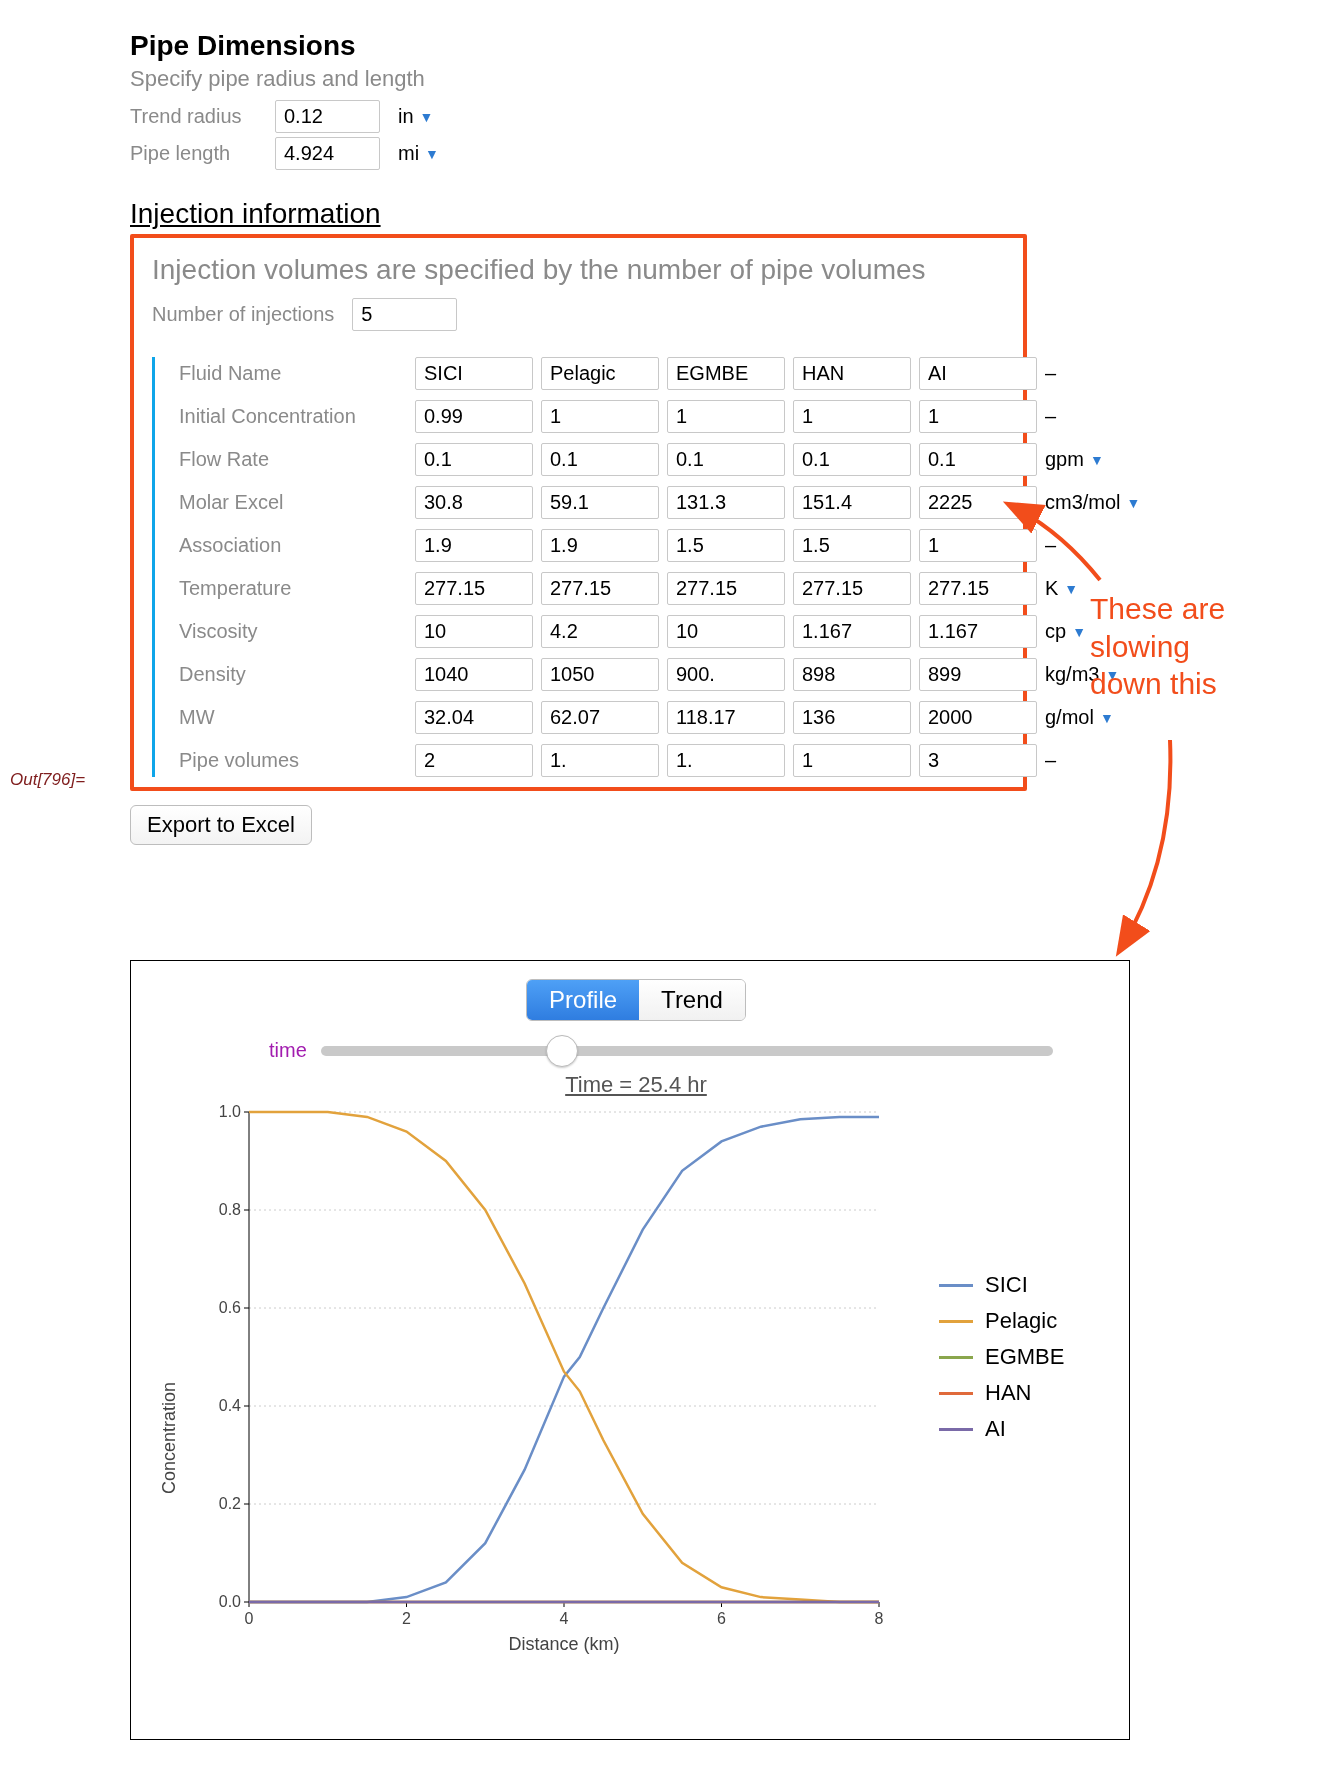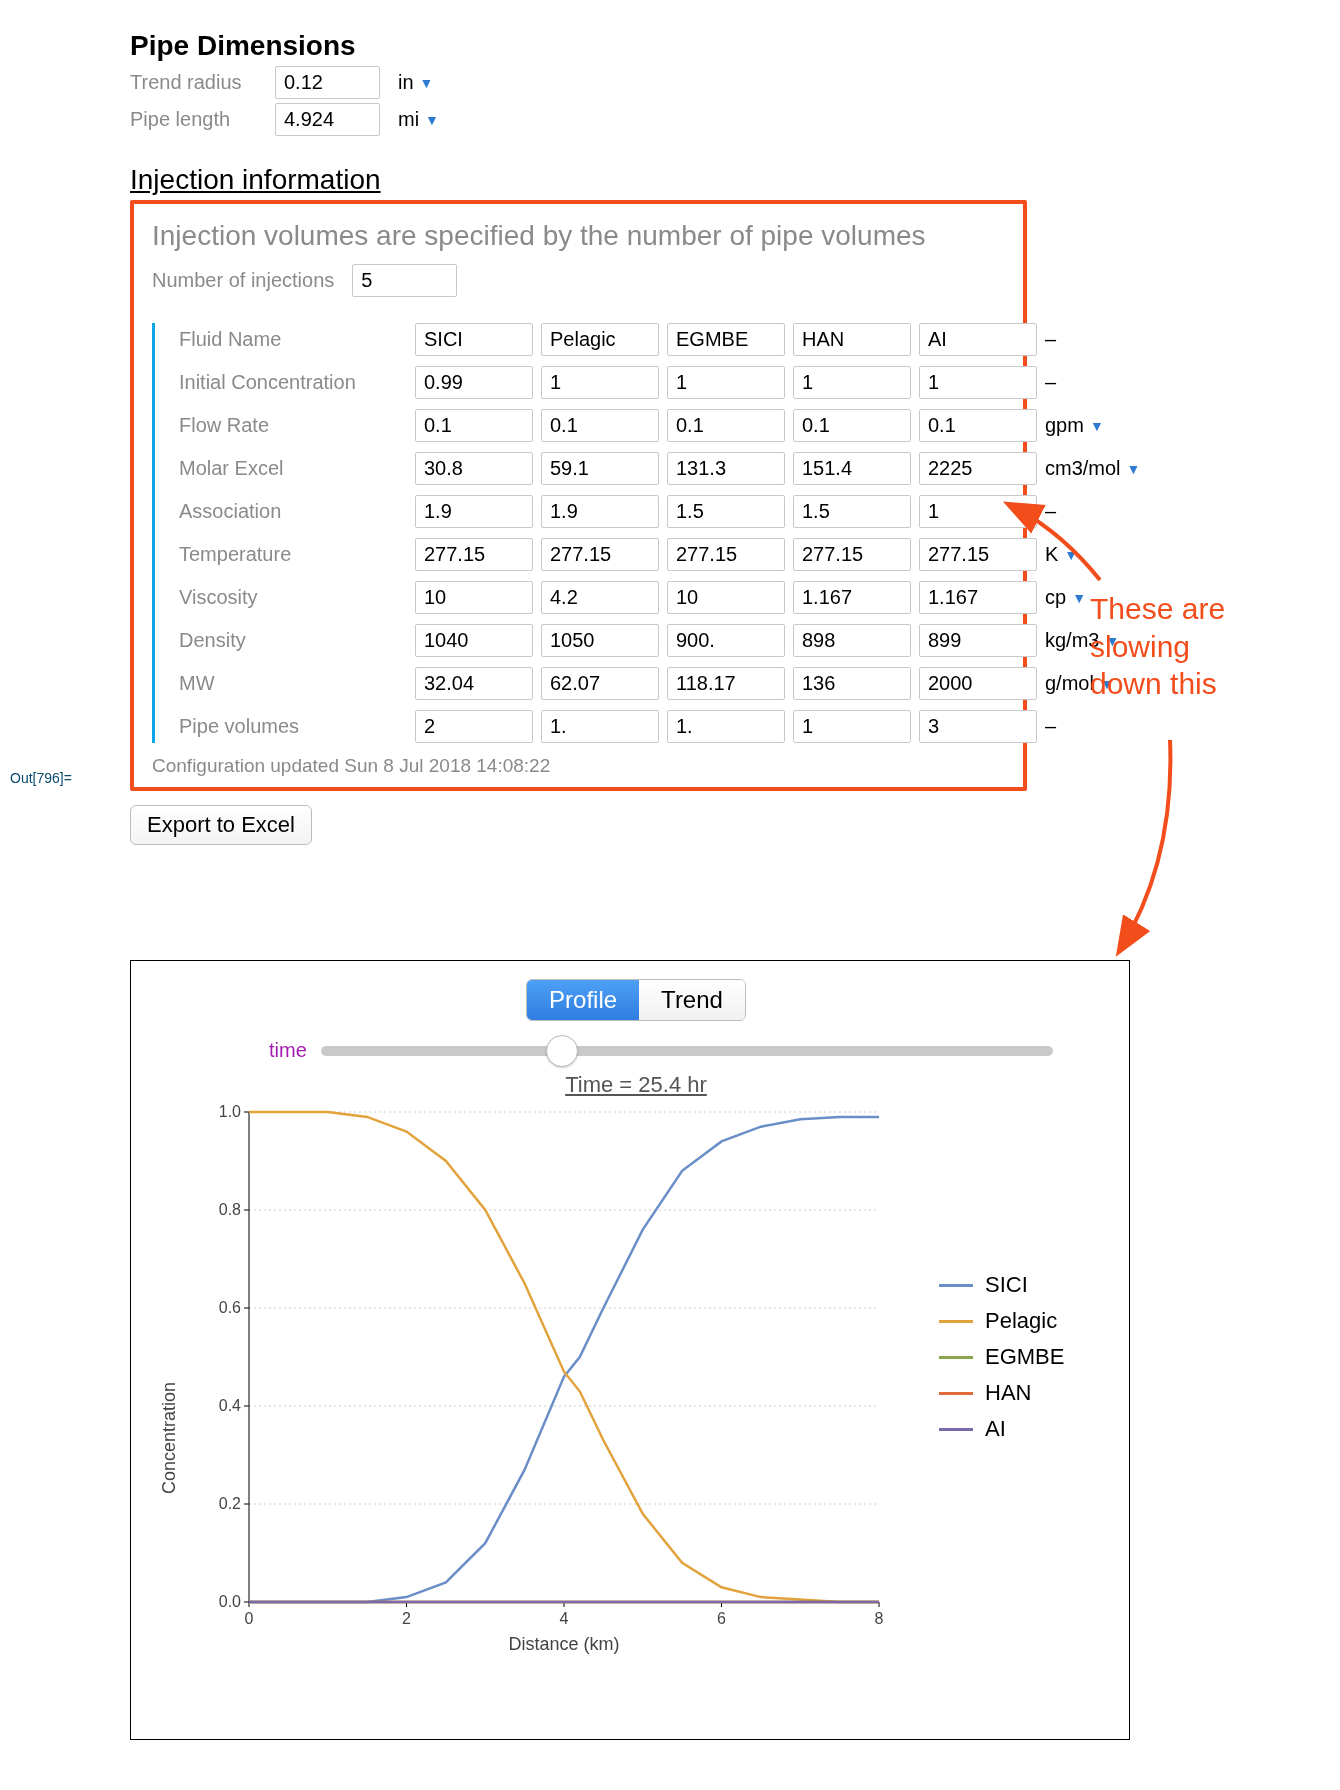--- a/index.html
+++ b/index.html
@@ -137,22 +137,23 @@
     background: linear-gradient(#fff, #f3f3f3);
     border: 1px solid #bdbdbd;
     border-radius: 6px;
     cursor: pointer;
   }
 
   .out-tag {
     position: absolute;
     left: 10px;
     top: 770px;
-    font-size: 14px;
-    color: #0c4a6e;
+    font-size: 17px;
+    color: #7f1d1d;
+    font-style: italic;
   }
 
   
   .plot-panel {
     position: absolute;
     left: 130px;
     top: 960px;
     width: 1000px;
     height: 780px;
     border: 1px solid #000;
@@ -272,20 +273,21 @@
 </head>
 <body>
 
 <div class="canvas">
 
   <div class="out-tag">Out[796]=</div>
 
   <div class="content">
     
     <h2 class="section">Pipe Dimensions</h2>
+    <div class="sub">Specify pipe radius and length</div>
 
     <div class="field-row">
       <span class="flabel">Trend radius</span>
       <input class="tbox" value="0.12" style="">
       <span class="unit">
         <span>in</span>
         <span class="caret">▼</span>
       </span>
     </div>
     <div class="field-row">
@@ -398,21 +400,20 @@
           <div class="rlabel">Pipe volumes</div>
           <input class="cell" value="2" style="">
           <input class="cell" value="1." style="">
           <input class="cell" value="1." style="">
           <input class="cell" value="1" style="">
           <input class="cell" value="3" style="">
           <div class="ucell">
             <span>–</span>
           </div>
         </div>
-      <div class="inj-footer">Configuration updated Sun 8 Jul 2018 14:08:22</div>
     </div>
 
     <button class="export-btn">Export to Excel</button>
   </div>
 
   <div class="plot-panel">
     <div class="tab-row">
       <div class="segmented">
         <button class="active">Profile</button>
         <button>Trend</button>

